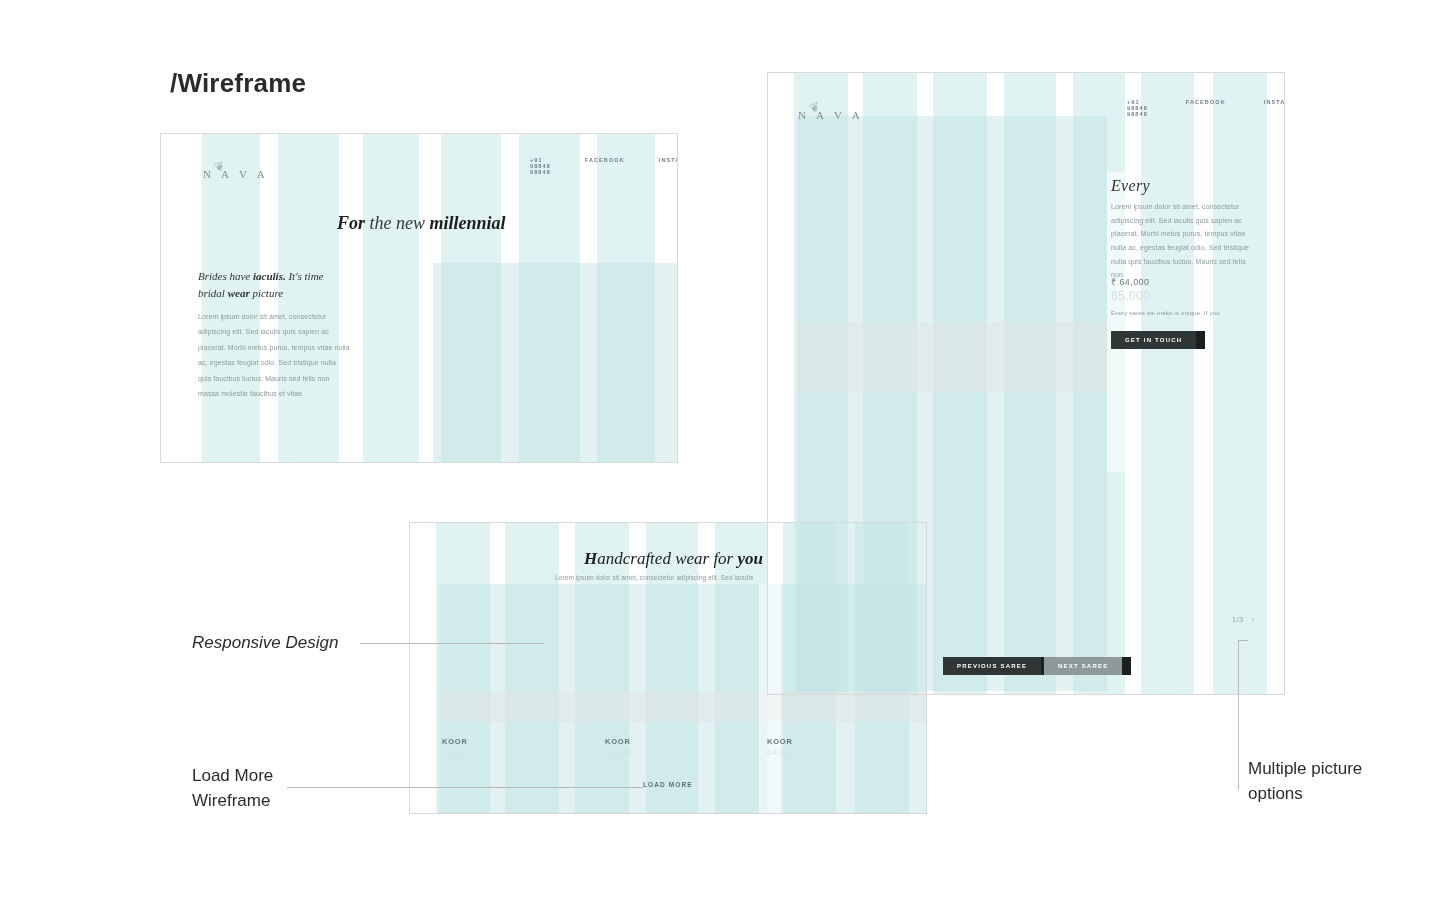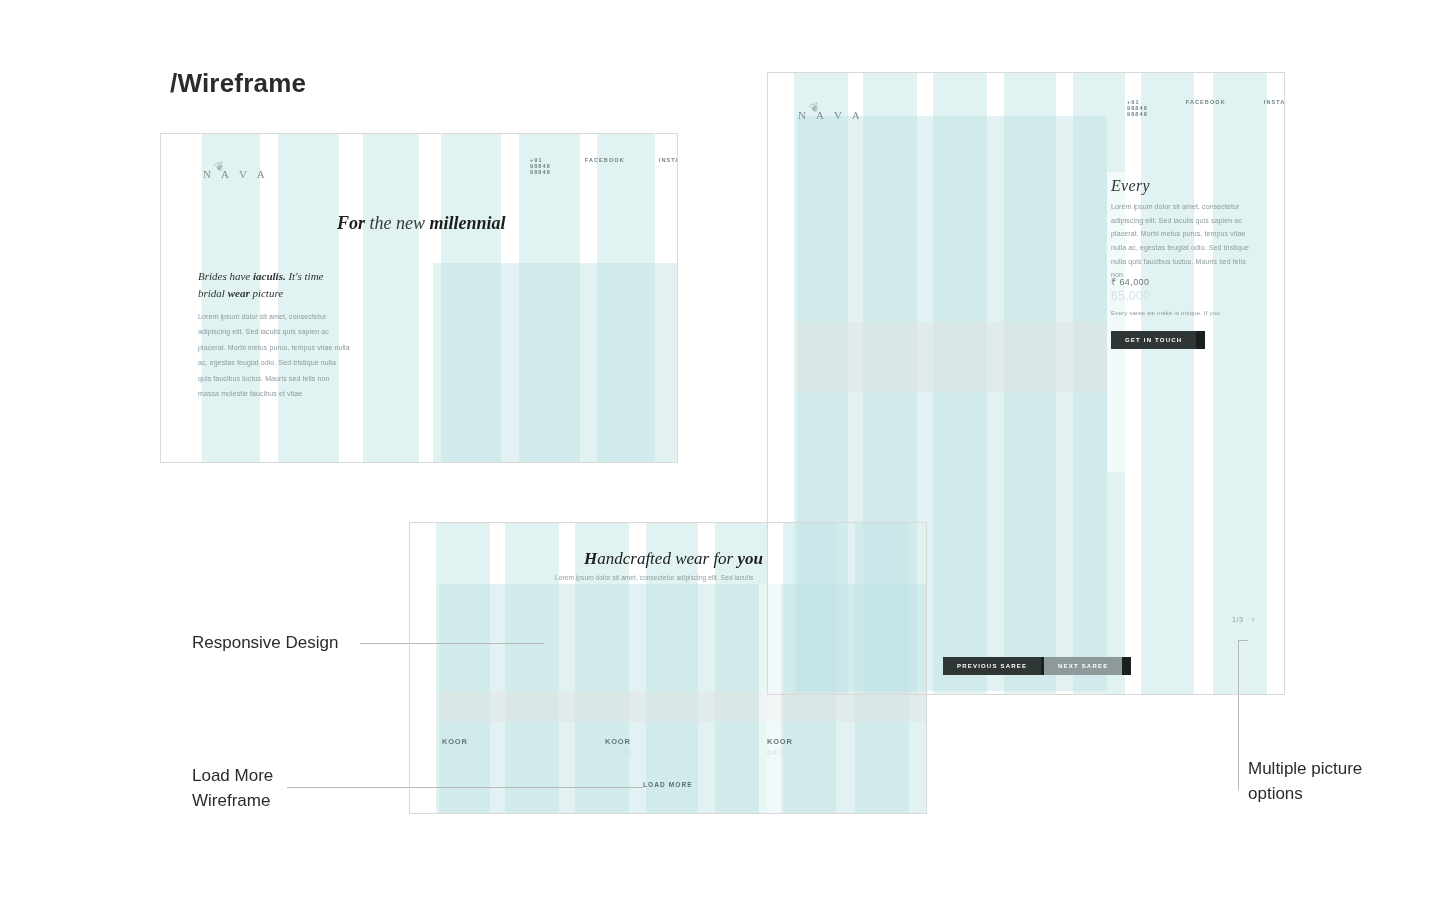--- a/index.html
+++ b/index.html
@@ -394,21 +394,21 @@
   <div class="wf-text" style="left:358px; top:215px;">
     <div class="prod-name">KOOR</div>
     <div class="prod-price">64,000</div>
   </div>
 
   <div class="wf-text load-more" style="left:234px; top:259px;">LOAD MORE</div>
 
   <div class="frame-border"></div>
 </div>
 
-<div class="annot" style="left:192px; top:631px;">Responsive Design</div>
+<div class="annot" style="left:192px; top:631px;font-style:italic;">Responsive Design</div>
 <div class="leader h" style="left:360px; top:643px; width:184px;"></div>
 
 <div class="annot" style="left:192px; top:764px;">
   <div>Load More</div>
   <div>Wireframe</div>
 </div>
 <div class="leader h" style="left:287px; top:787px; width:356px;"></div>
 
 <div class="annot" style="left:1248px; top:757px;">
   <div>Multiple picture</div>

